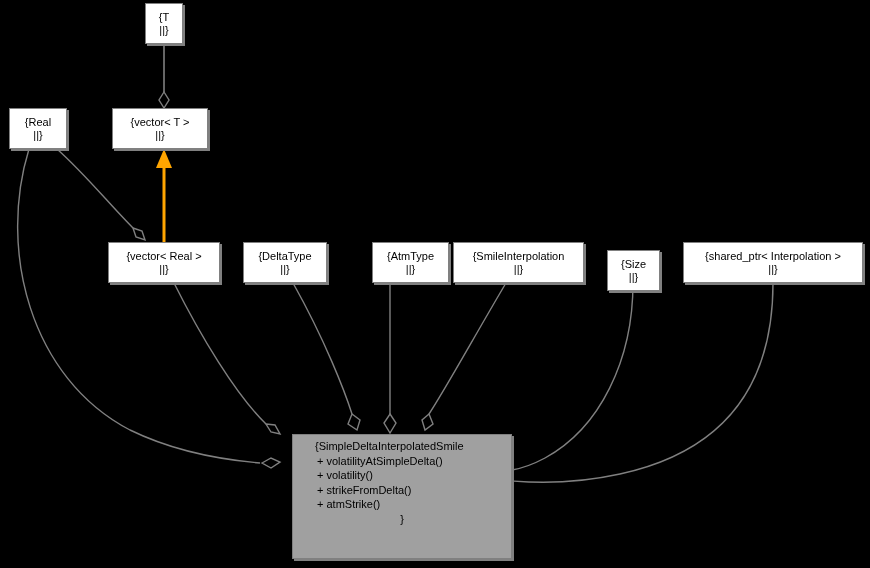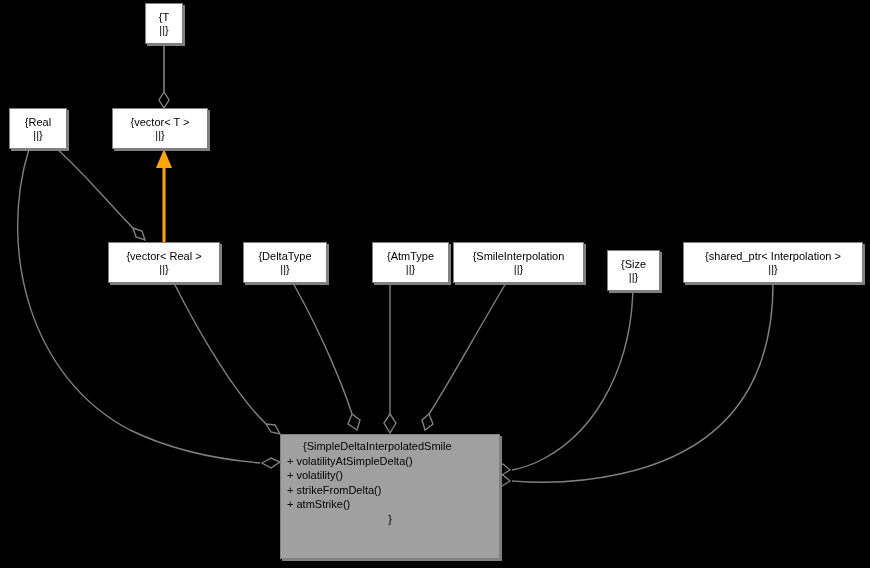--- a/index.html
+++ b/index.html
@@ -39,26 +39,27 @@
     text-align: center;
     white-space: nowrap;
     z-index: 2;
   }
   .node.main-class {
     background: #a0a0a0;
     align-items: flex-start;
     justify-content: flex-start;
     text-align: left;
     padding: 4px 0 0 0;
+    margin-left: 12px;
   }
   .node .nd-line {
     display: block;
   }
   .main-class .nd-line {
-    padding-left: 6px;
+    padding-left: 24px;
     font-size: 11px;
     line-height: 14.6px;
   }
   .main-class .nd-line.center {
     padding-left: 0;
     width: 100%;
     text-align: center;
   }
   .main-class .nd-line.title {
     padding-left: 22px;

